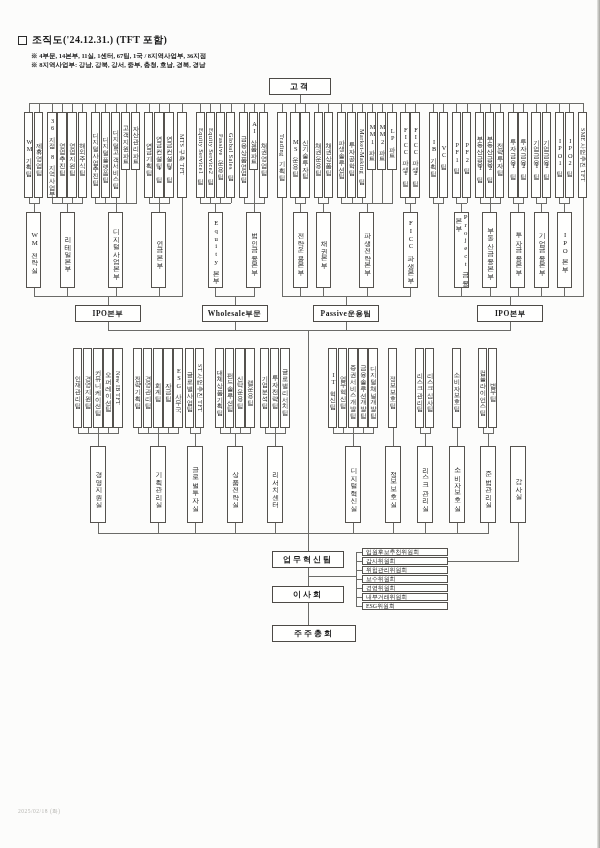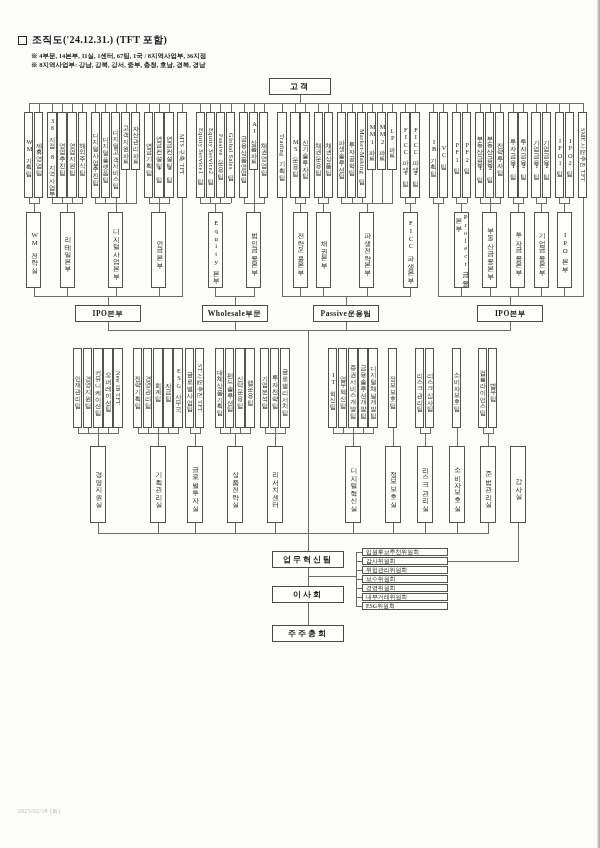--- a/index.html
+++ b/index.html
@@ -29,21 +29,21 @@
   .db{position:absolute;box-sizing:border-box;border:1px solid #4d4a46;background:#fffffe;
       display:flex;align-items:center;justify-content:center;
       font-size:7.5px;font-weight:600;letter-spacing:0.5px;}
   
   .gv{position:absolute;box-sizing:border-box;border:1px solid #4d4a46;background:#fffffe;
       display:flex;align-items:center;justify-content:center;
       font-size:8px;font-weight:600;letter-spacing:2px;}
   #apex{left:269px;top:78px;width:62px;height:17px;}
   #ceo{left:272px;top:551px;width:72px;height:17px;}
   #board{left:272px;top:586px;width:72px;height:17px;}
-  #sh{left:272px;top:625px;width:72px;height:17px;}
+  #sh{left:272px;top:625px;width:84px;height:17px;}
   
   .cm{position:absolute;box-sizing:border-box;border:1px solid #55524e;background:#fffffe;
       left:362px;width:86px;height:8px;font-size:5.9px;line-height:6.5px;padding-left:3px;
       overflow:hidden;white-space:nowrap;}
   .footer{position:absolute;left:18px;top:808px;font-size:5.5px;color:#b9b8b4;letter-spacing:0.5px;}
   .edge{position:absolute;right:0;top:0;width:3px;height:848px;
         background:linear-gradient(to right,#e7e7e4,#a3a39e);}
 </style>
 </head>
 <body>

